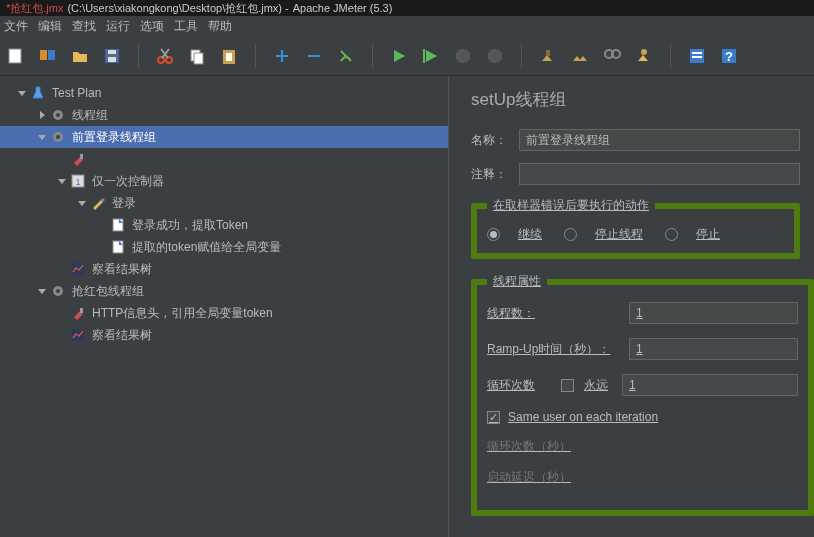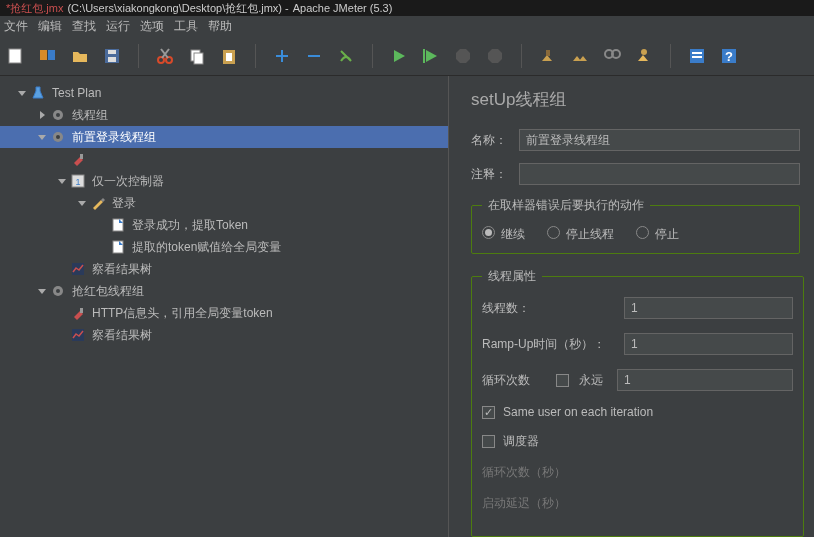--- a/index.html
+++ b/index.html
@@ -16,24 +16,24 @@
 .tree-row.selected { background: #4b6eaf; color: #fff; }
 .tree-row .tw { width: 12px; height: 12px; display: inline-flex; align-items: center; justify-content: center; margin-right: 2px; }
 .tree-row .icon { width: 16px; height: 16px; margin-right: 6px; display: inline-flex; align-items: center; justify-content: center; }
 .tree-row .label { font-size: 12px; }
 .indent { display: inline-block; }
 .panel { flex: 1; background: #3c3f41; border-left: 1px solid #555; padding: 12px 14px 12px 22px; overflow: hidden; }
 .panel-title { font-size: 17px; color: #aaa; margin-bottom: 18px; }
 .form-row { display: flex; align-items: center; margin-bottom: 12px; gap: 10px; }
 .form-row label { color: #bbb; font-size: 12px; min-width: 38px; }
 .form-row input[type=text] { background: #45494a; border: 1px solid #646464; color: #bbb; padding: 3px 6px; font-size: 12px; flex: 1; height: 22px; }
-fieldset { border: 1px solid #4d7c0f; border-radius: 2px; padding: 12px 10px 10px 10px; margin-bottom: 14px; position: relative; }
+fieldset { border: 6px solid #4d7c0f; border-radius: 2px; padding: 12px 10px 10px 10px; margin-bottom: 14px; position: relative; text-decoration: underline; }
 fieldset legend { color: #bbb; font-size: 12px; padding: 0 6px; background: #3c3f41; }
 .radio-row { display: flex; gap: 22px; align-items: center; flex-wrap: nowrap; }
-.radio-item { display: flex; gap: 6px; font-size: 12px; color: #bbb; }
+.radio-item { display: flex; align-items: center; gap: 18px; font-size: 12px; color: #bbb; }
 .radio { width: 13px; height: 13px; border-radius: 50%; border: 1px solid #888; display: inline-flex; align-items: center; justify-content: center; }
 .radio.checked::after { content: ""; width: 7px; height: 7px; border-radius: 50%; background: #bbb; }
 .prop-row { display: flex; align-items: center; margin-bottom: 14px; gap: 10px; }
 .prop-row .lbl { width: 132px; font-size: 12px; color: #bbb; }
 .prop-row input[type=text] { background: #45494a; border: 1px solid #646464; color: #bbb; padding: 3px 6px; font-size: 12px; flex: 1; height: 22px; }
 .chk { width: 13px; height: 13px; border: 1px solid #888; background: #45494a; display: inline-flex; align-items: center; justify-content: center; }
 .chk.checked::after { content: "✓"; color: #bbb; font-size: 11px; line-height: 1; }
 .chk-row { display: flex; align-items: center; gap: 8px; margin: 10px 0 14px 0; font-size: 12px; color: #bbb; }
 .sched-row { display: flex; align-items: center; margin: 10px 0 14px 0; gap: 10px; }
 .sched-row .lbl { width: 110px; font-size: 12px; color: #777; }
@@ -381,24 +381,20 @@
       <div class="prop-row">
         <span class="lbl" style="width:64px">循环次数</span>
         <span class="chk"></span>
         <span style="min-width:28px">永远</span>
         <input type="text" value="1" style="">
       </div>
       <div class="chk-row">
         <span class="chk checked"></span>
         <span>Same user on each iteration</span>
       </div>
-      <div class="chk-row">
-        <span class="chk"></span>
-        <span>调度器</span>
-      </div>
       <div class="sched-row">
         <span class="lbl">循环次数（秒）</span>
       </div>
       <div class="sched-row">
         <span class="lbl">启动延迟（秒）</span>
       </div>
     </fieldset>
   </div>
 </div>
 

